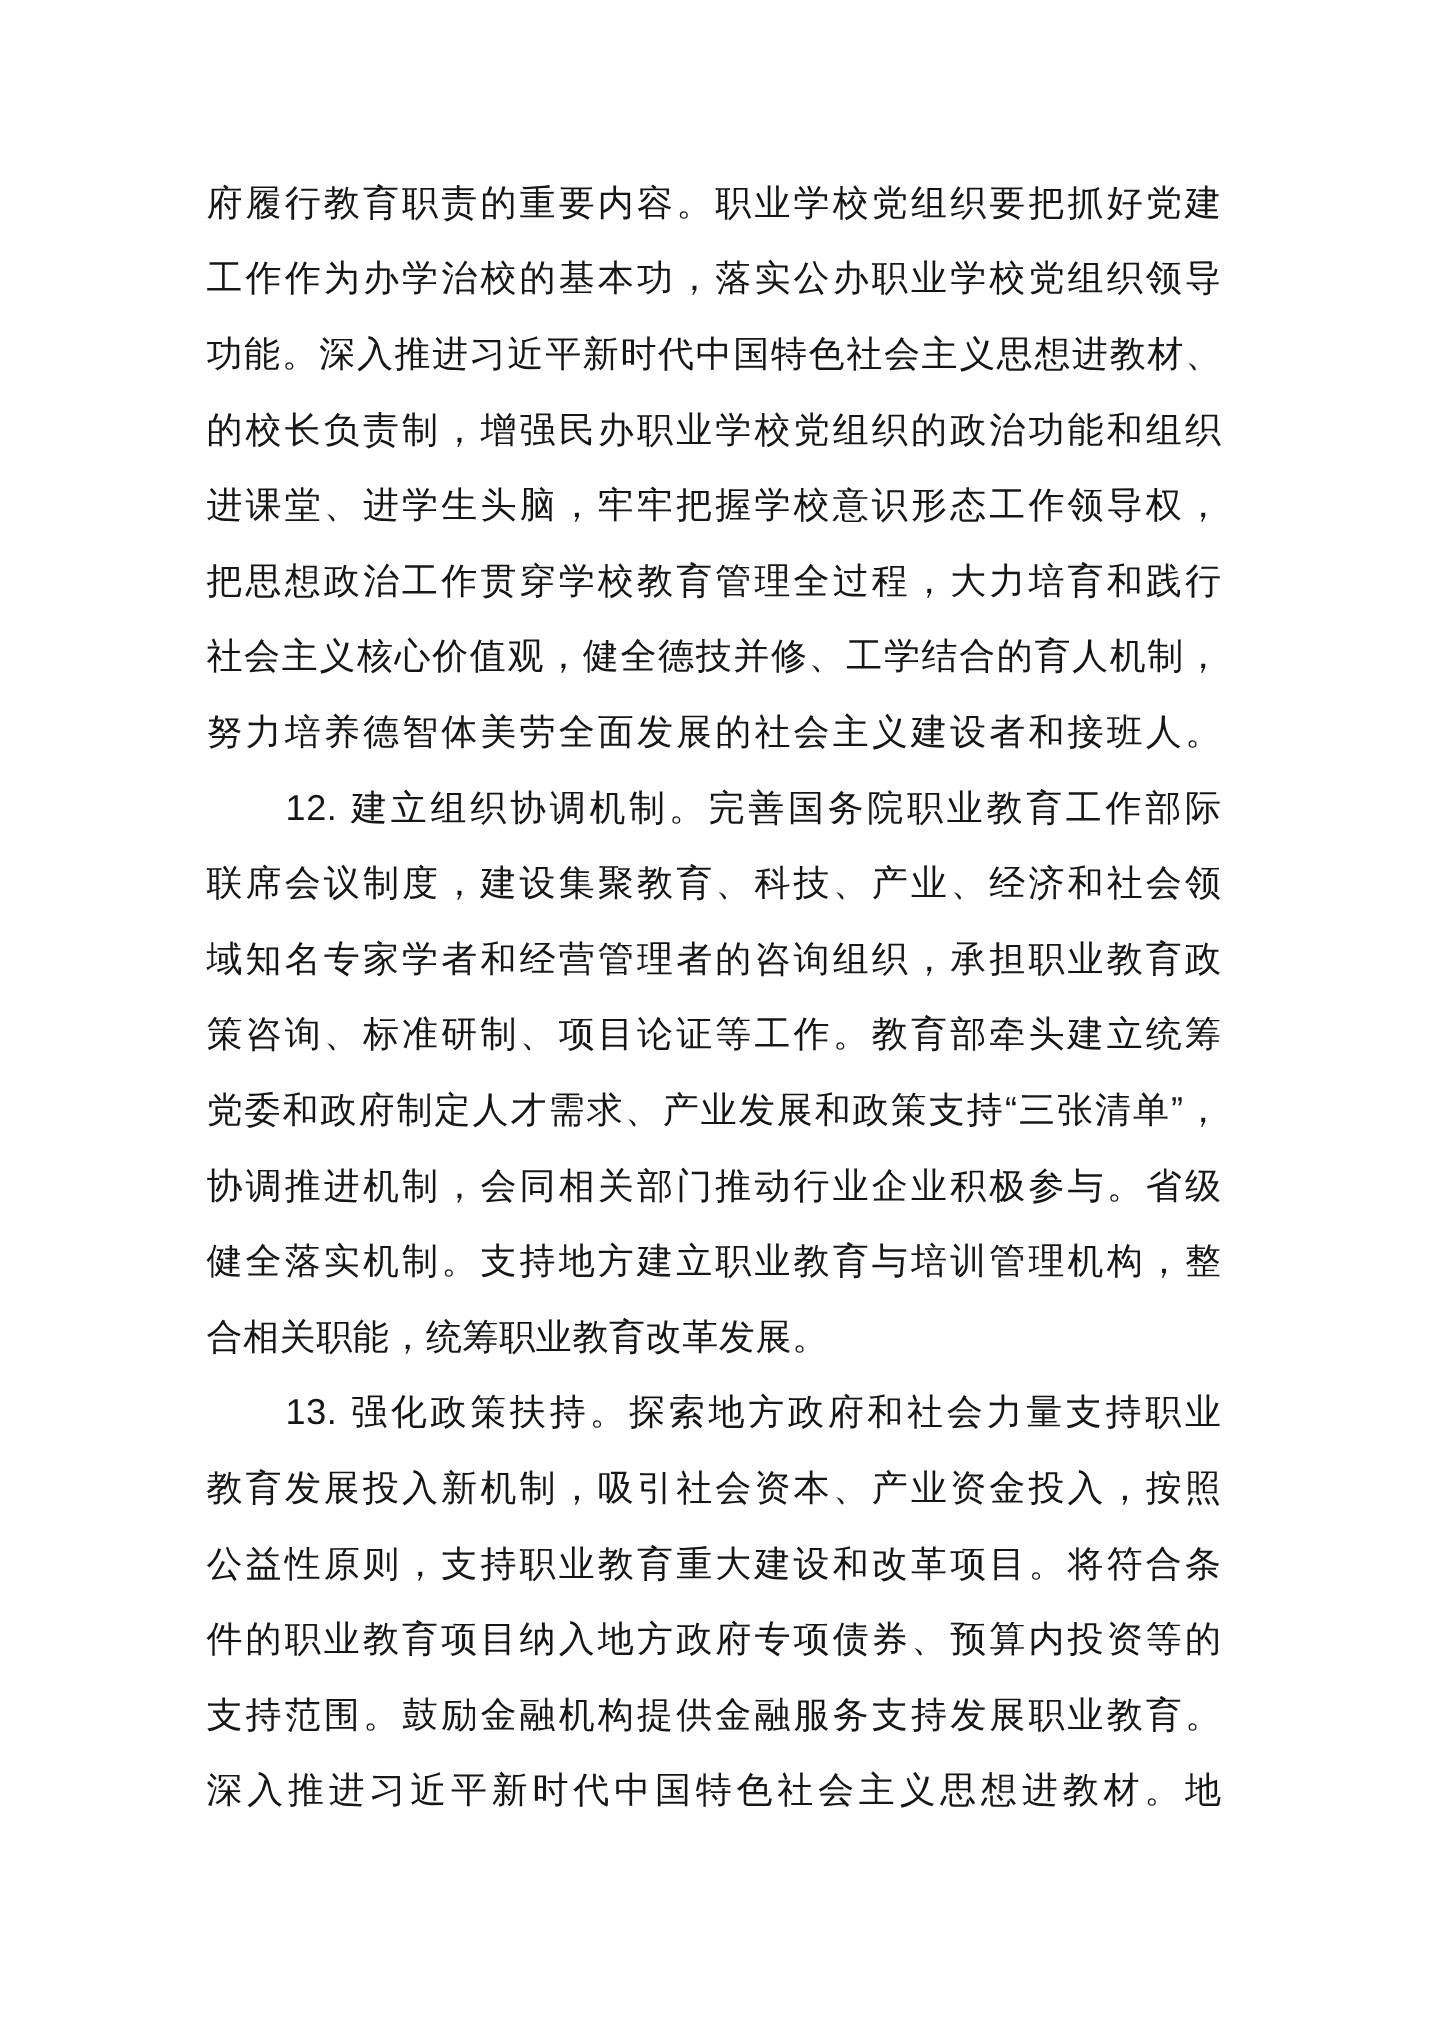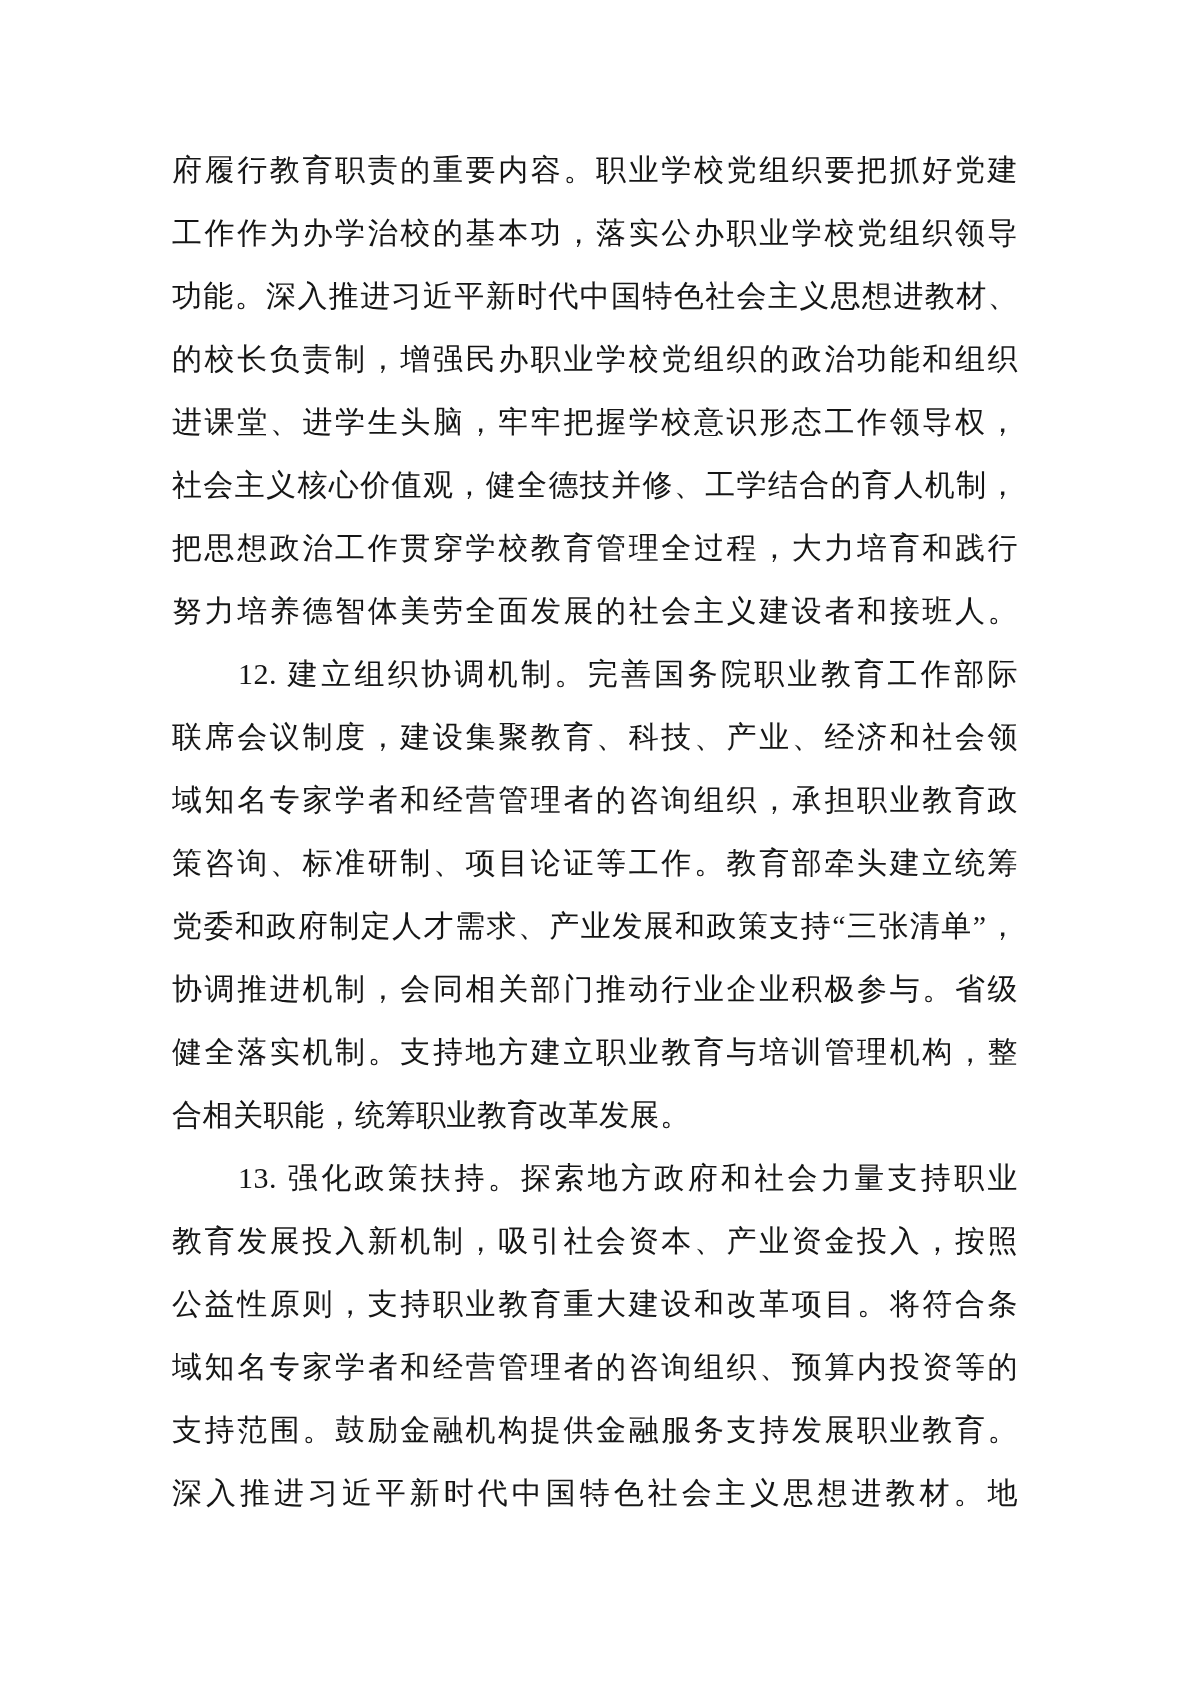--- a/index.html
+++ b/index.html
@@ -13,21 +13,21 @@
     height: 1684px;
     margin: 0 auto;
     background: #ffffff;
     overflow: hidden;
   }
   .text-block {
     position: absolute;
     left: 172px;
     top: 138px;
     width: 846px;
-    font-family: Liberation Serif, serif;
+    font-family: Liberation Sans, sans-serif;
     font-size: 30px;
     line-height: 63px;
     color: #161616;
     letter-spacing: 0.5px;
   }
   .line {
     min-height: 63px;
   }
   .line.just {
     text-align: justify;
@@ -45,31 +45,31 @@
 </head>
 <body>
 
 <div class="page">
   <div class="text-block" style="color: rgb(22, 22, 22);">
       <div class="line just">府履行教育职责的重要内容。职业学校党组织要把抓好党建</div>
       <div class="line just">工作作为办学治校的基本功，落实公办职业学校党组织领导</div>
       <div class="line just">功能。深入推进习近平新时代中国特色社会主义思想进教材、</div>
       <div class="line just">的校长负责制，增强民办职业学校党组织的政治功能和组织</div>
       <div class="line just">进课堂、进学生头脑，牢牢把握学校意识形态工作领导权，</div>
+      <div class="line just">把思想政治工作贯穿学校教育管理全过程，大力培育和践行</div>
       <div class="line just">社会主义核心价值观，健全德技并修、工学结合的育人机制，</div>
-      <div class="line just">把思想政治工作贯穿学校教育管理全过程，大力培育和践行</div>
       <div class="line just">努力培养德智体美劳全面发展的社会主义建设者和接班人。</div>
       <div class="line just indent">12. 建立组织协调机制。完善国务院职业教育工作部际</div>
       <div class="line just">联席会议制度，建设集聚教育、科技、产业、经济和社会领</div>
       <div class="line just">域知名专家学者和经营管理者的咨询组织，承担职业教育政</div>
       <div class="line just">策咨询、标准研制、项目论证等工作。教育部牵头建立统筹</div>
       <div class="line just">党委和政府制定人才需求、产业发展和政策支持“三张清单”，</div>
       <div class="line just">协调推进机制，会同相关部门推动行业企业积极参与。省级</div>
       <div class="line just">健全落实机制。支持地方建立职业教育与培训管理机构，整</div>
       <div class="line left">合相关职能，统筹职业教育改革发展。</div>
       <div class="line just indent">13. 强化政策扶持。探索地方政府和社会力量支持职业</div>
       <div class="line just">教育发展投入新机制，吸引社会资本、产业资金投入，按照</div>
       <div class="line just">公益性原则，支持职业教育重大建设和改革项目。将符合条</div>
-      <div class="line just">域知名专家学者和经营管理者的咨询组织、预算内投资等的</div>
+      <div class="line just">件的职业教育项目纳入地方政府专项债券、预算内投资等的</div>
       <div class="line just">支持范围。鼓励金融机构提供金融服务支持发展职业教育。</div>
       <div class="line just">深入推进习近平新时代中国特色社会主义思想进教材。地</div>
     </div>
 </div>
 
 </body></html>

